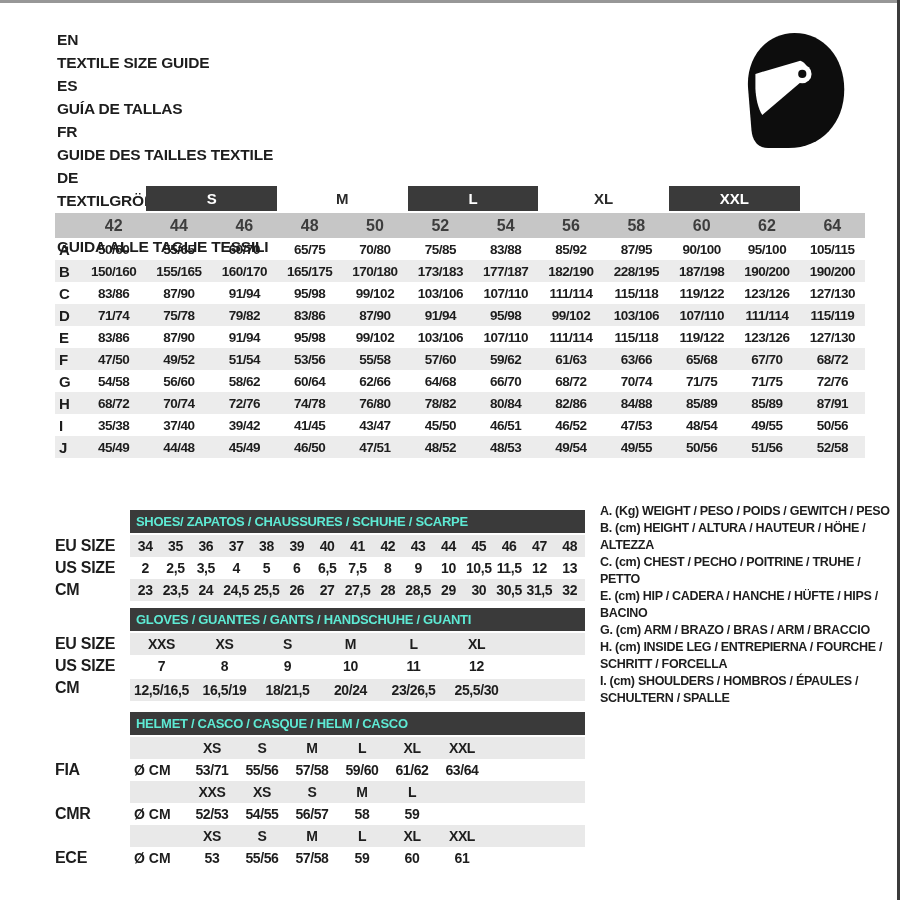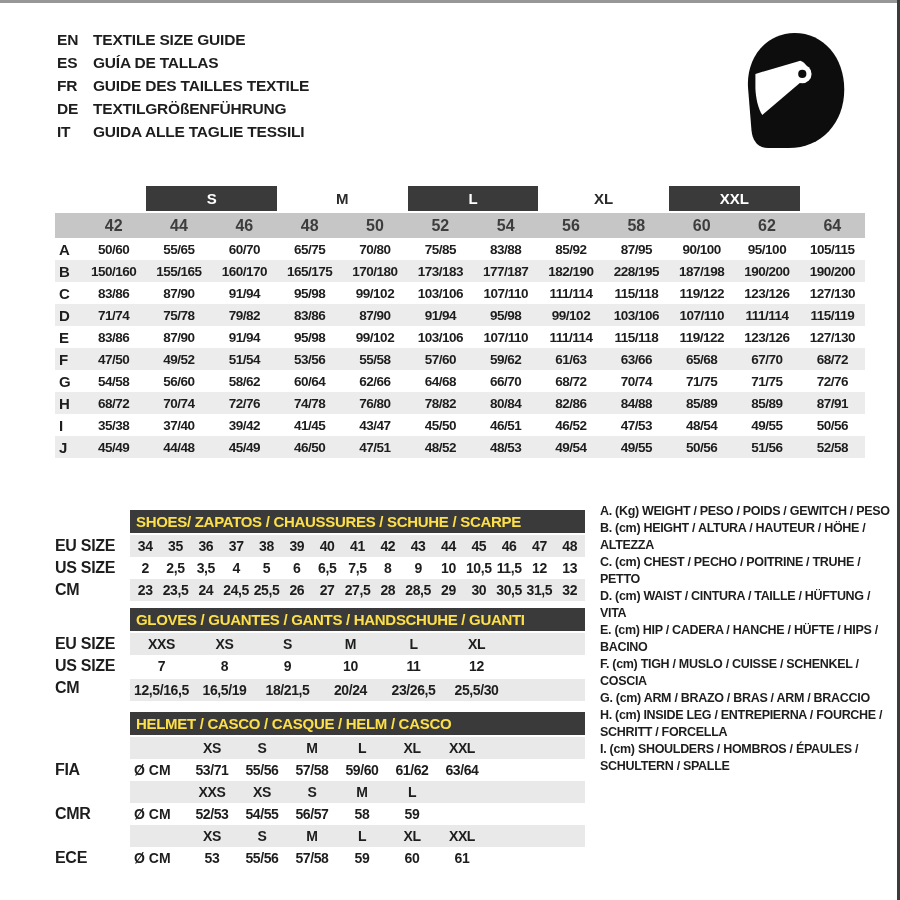--- a/index.html
+++ b/index.html
@@ -9,44 +9,44 @@
   html,body{margin:0;padding:0;}
   body{
     width:900px;height:900px;background:#ffffff;position:relative;overflow:hidden;
     font-family:"Liberation Sans", sans-serif;color:var(--ink);
   }
   .border-top{position:absolute;top:0;left:0;width:900px;height:3px;background:#979797;}
   .border-right{position:absolute;top:0;right:0;width:3px;height:900px;background:#3b3b3b;}
 
   
   #lang-list{position:absolute;left:57px;top:28px;}
-  .lang-row{display:flex;font-weight:bold;font-size:15.5px;line-height:23px;letter-spacing:-0.2px;}
+  .lang-row{display:flex;font-weight:bold;font-size:15.5px;line-height:23px;letter-spacing:-0.2px;flex-direction:column;}
   .lang-code{width:36px;}
 
   
   #helmet-logo{position:absolute;left:733px;top:28px;width:120px;height:124px;}
 
   
   #main-table{position:absolute;left:55px;top:186px;width:810px;}
   .mt-grid{display:grid;grid-template-columns:26px repeat(12,1fr);}
   .size-row{height:25px;margin-bottom:2px;}
   .size-box{background:var(--dark);color:#fff;display:flex;align-items:center;justify-content:center;
     font-weight:bold;font-size:15px;}
   .size-text{color:#2a2a2a;display:flex;align-items:center;justify-content:center;font-weight:bold;font-size:15px;}
   .num-row{background:var(--numband);height:25px;}
   .num-cell{display:flex;align-items:center;justify-content:center;font-weight:bold;font-size:16px;color:#3d3d3d;}
   .data-row{height:22px;}
   .data-row.striped{background:var(--stripe);}
   .letter-cell{font-weight:bold;font-size:15px;display:flex;align-items:center;padding-left:4px;}
   .val-cell{display:flex;align-items:center;justify-content:center;font-weight:bold;font-size:13.5px;letter-spacing:-0.5px;}
 
   
-  .sub-header{position:absolute;left:130px;width:455px;height:23px;background:var(--dark);color:#fde047;
+  .sub-header{position:absolute;left:130px;width:455px;height:23px;background:var(--dark);color:#5eead4;
     display:flex;align-items:center;padding-left:6px;box-sizing:border-box;
-    font-weight:bold;font-size:15px;letter-spacing:-0.3px;}
+    font-weight:bold;font-size:13px;letter-spacing:-0.3px;}
   .sub-label{position:absolute;left:55px;width:72px;height:22px;display:flex;align-items:center;
     font-weight:bold;font-size:16px;letter-spacing:-0.3px;}
   .band{position:absolute;left:130px;width:455px;height:22px;display:flex;align-items:stretch;box-sizing:border-box;}
   .band.striped{background:var(--substripe);}
   .sub-cell{display:flex;align-items:center;justify-content:center;font-weight:bold;font-size:14px;letter-spacing:-0.4px;}
   .sub-cell.flex{flex:1;}
   .sub-cell.fix63{width:63px;flex:0 0 63px;}
   .sub-cell.fix50{width:50px;flex:0 0 50px;}
   .unit-cell{width:57px;flex:0 0 57px;display:flex;align-items:center;font-weight:bold;font-size:14px;padding-left:4px;box-sizing:border-box;}
   .pad-unit{padding-left:57px;}
@@ -422,19 +422,17 @@
       <div class="sub-cell fix50">59</div>
       <div class="sub-cell fix50">60</div>
       <div class="sub-cell fix50">61</div>
     </div>
   </div>
 
 <div id="legend">
     <div class="legend-line">A. (Kg) WEIGHT / PESO / POIDS / GEWITCH / PESO</div>
     <div class="legend-line">B. (cm) HEIGHT / ALTURA / HAUTEUR / HÖHE / ALTEZZA</div>
     <div class="legend-line">C. (cm) CHEST / PECHO / POITRINE / TRUHE / PETTO</div>
-    <div class="legend-line">D. (cm) WAIST / CINTURA / TAILLE / HÜFTUNG / VITA</div>
     <div class="legend-line">E. (cm) HIP / CADERA / HANCHE / HÜFTE / HIPS /  BACINO</div>
-    <div class="legend-line">F. (cm) TIGH / MUSLO / CUISSE / SCHENKEL / COSCIA</div>
     <div class="legend-line">G. (cm) ARM  / BRAZO / BRAS / ARM / BRACCIO</div>
     <div class="legend-line">H. (cm) INSIDE LEG / ENTREPIERNA / FOURCHE / SCHRITT / FORCELLA</div>
     <div class="legend-line">I.  (cm) SHOULDERS / HOMBROS / ÉPAULES / SCHULTERN / SPALLE</div>
   </div>
 
 </body></html>

